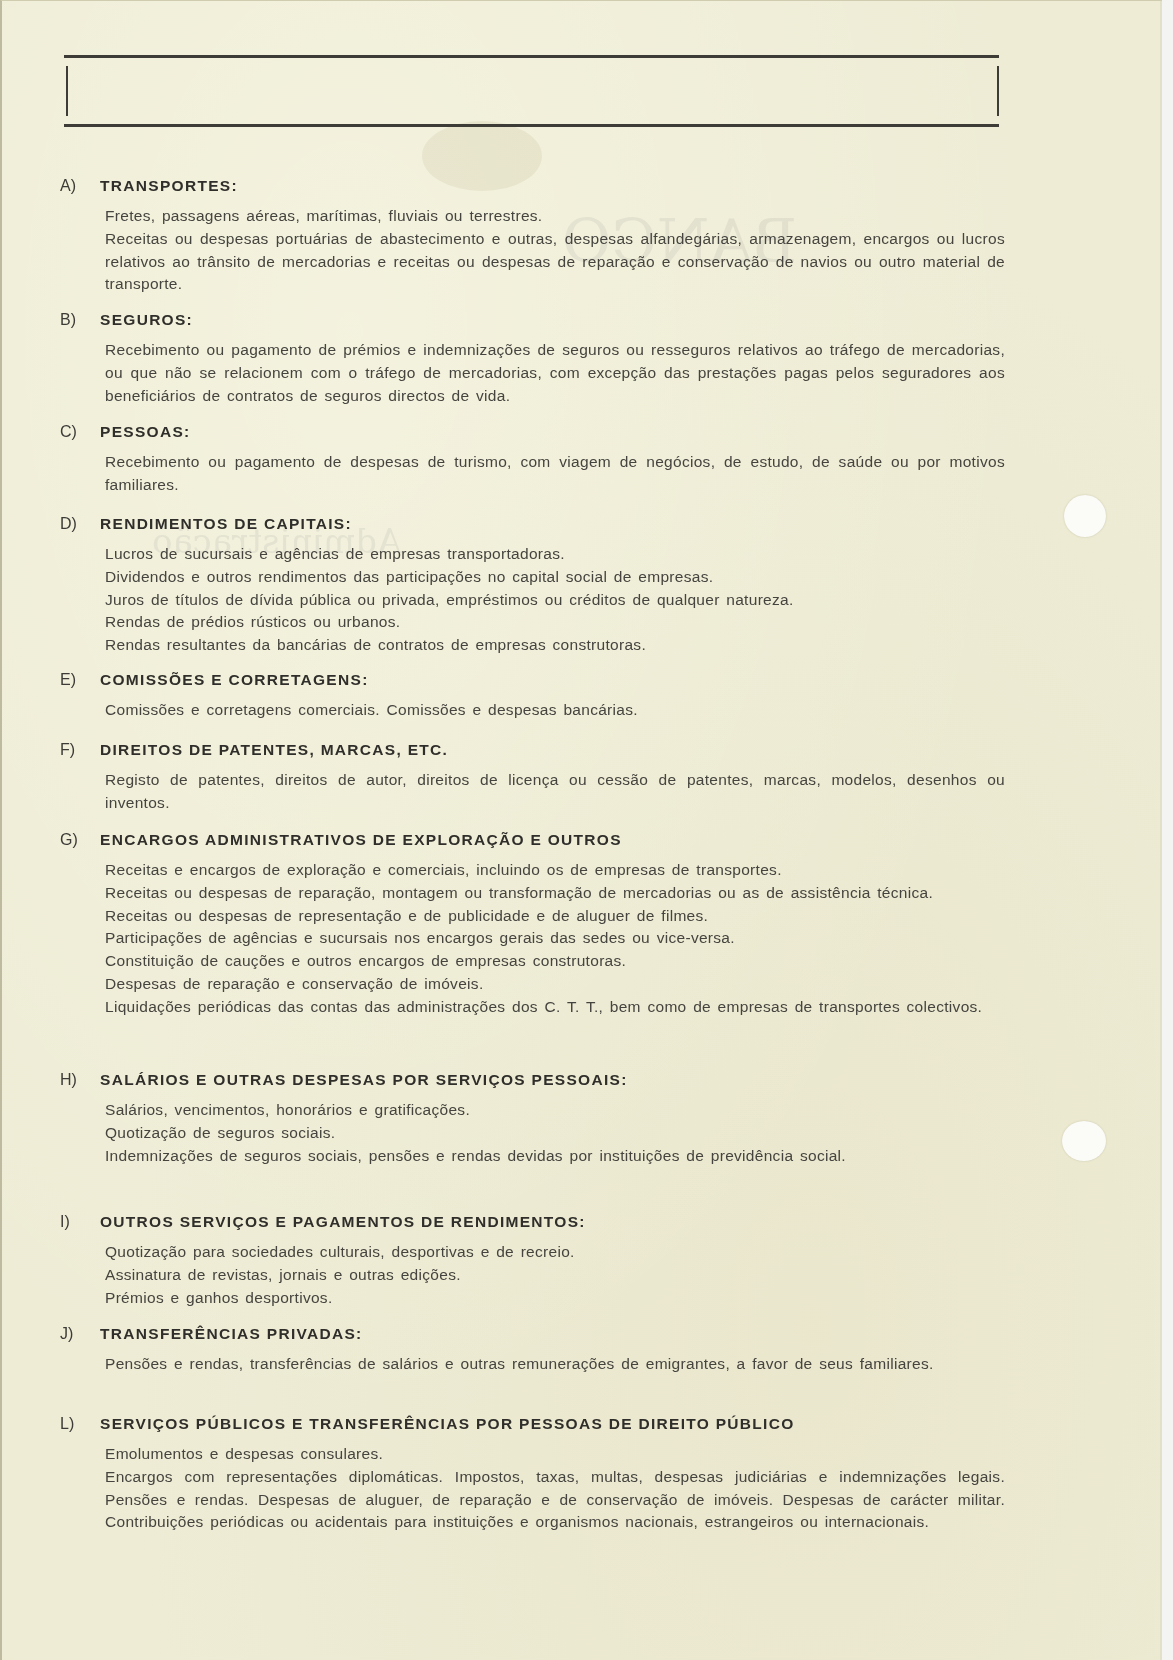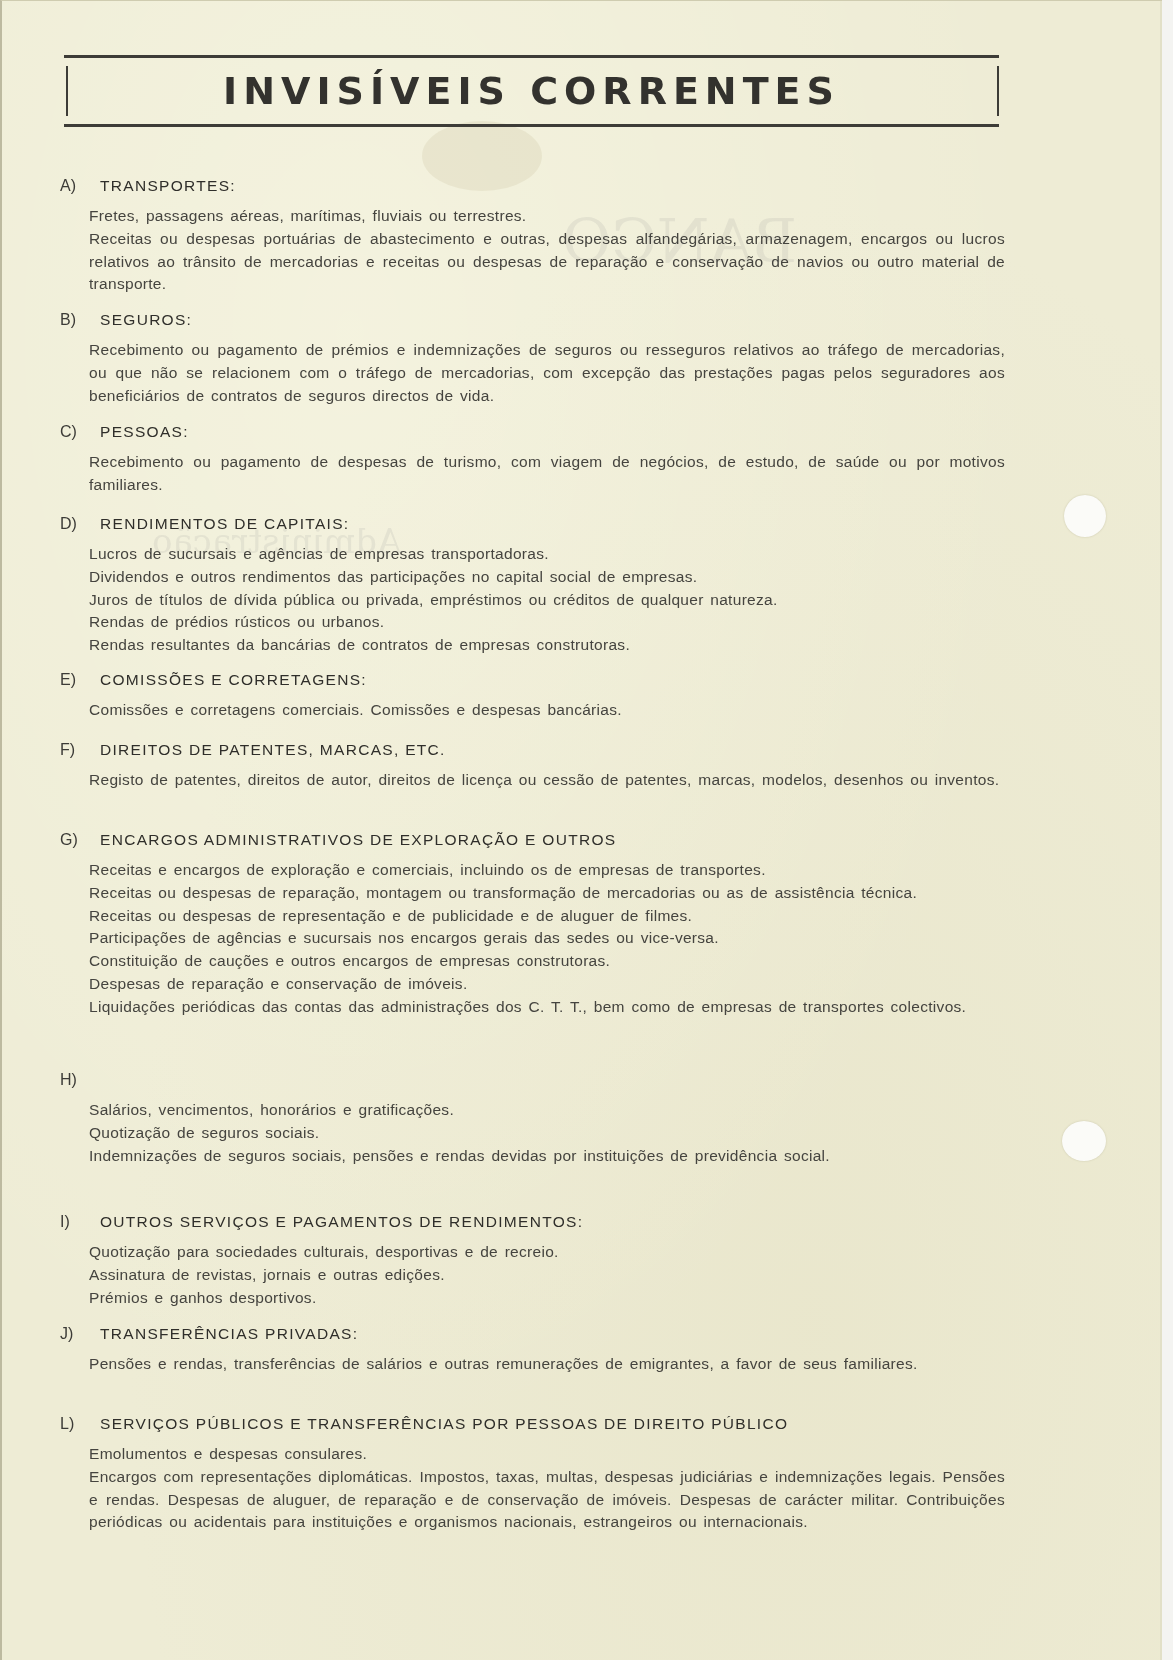--- a/index.html
+++ b/index.html
@@ -85,27 +85,27 @@
       height: 22px;
       line-height: 22px;
     }
     .section-letter {
       width: 40px;
       font-weight: normal;
       color: #3c3b37;
       font-size: 16px;
     }
     .section-title {
-      font-weight: normal;
+      font-weight: bold;
       letter-spacing: 1.3px;
       color: #2f2e2a;
       font-size: 15.5px;
     }
     .section-body {
-      margin-left: 29px;
+      margin-left: 45px;
       margin-top: 8px;
       font-family: "Liberation Sans", sans-serif;
       font-size: 15.5px;
       line-height: 22.8px;
       color: #45443f;
       text-align: justify;
       letter-spacing: 0.3px;
       word-spacing: 2px;
     }
     .line {
@@ -133,21 +133,20 @@
   <div class="ghost" style="left:560px; top:205px;">BANCO</div>
   <div class="ghost" style="left:150px; top:520px; font-size:34px;">Administração</div>
   <div class="stain" style="left:420px; top:120px; width:120px; height:70px;"></div>
 
   <div class="punch-hole" style="left:1062px; top:494px;"></div>
   <div class="punch-hole" style="left:1060px; top:1120px; width:44px; height:40px;"></div>
 
   <div class="title-box">
     <div class="side-l"></div>
     <div class="side-r"></div>
-    <div class="title-text">INVISÍVEIS CORRENTES</div>
   </div>
 
   <div class="content">
 
     <div class="section" style="height:134px;">
       <div class="section-head">
         <span class="section-letter">A)</span>
         <span class="section-title">TRANSPORTES:</span>
       </div>
       <div class="section-body">
@@ -222,20 +221,21 @@
         <span class="line">Participações de agências e sucursais nos encargos gerais das sedes ou vice-versa.</span>
         <span class="line">Constituição de cauções e outros encargos de empresas construtoras.</span>
         <span class="line">Despesas de reparação e conservação de imóveis.</span>
         <span class="line">Liquidações periódicas das contas das administrações dos C. T. T., bem como de empresas de transportes colectivos.</span>
       </div>
     </div>
 
     <div class="section" style="height:142px;">
       <div class="section-head">
         <span class="section-letter">H)</span>
+        <span class="section-title">SALÁRIOS E OUTRAS DESPESAS POR SERVIÇOS PESSOAIS:</span>
       </div>
       <div class="section-body">
         <span class="line">Salários, vencimentos, honorários e gratificações.</span>
         <span class="line">Quotização de seguros sociais.</span>
         <span class="line">Indemnizações de seguros sociais, pensões e rendas devidas por instituições de previdência social.</span>
       </div>
     </div>
 
     <div class="section" style="height:112px;">
       <div class="section-head">

